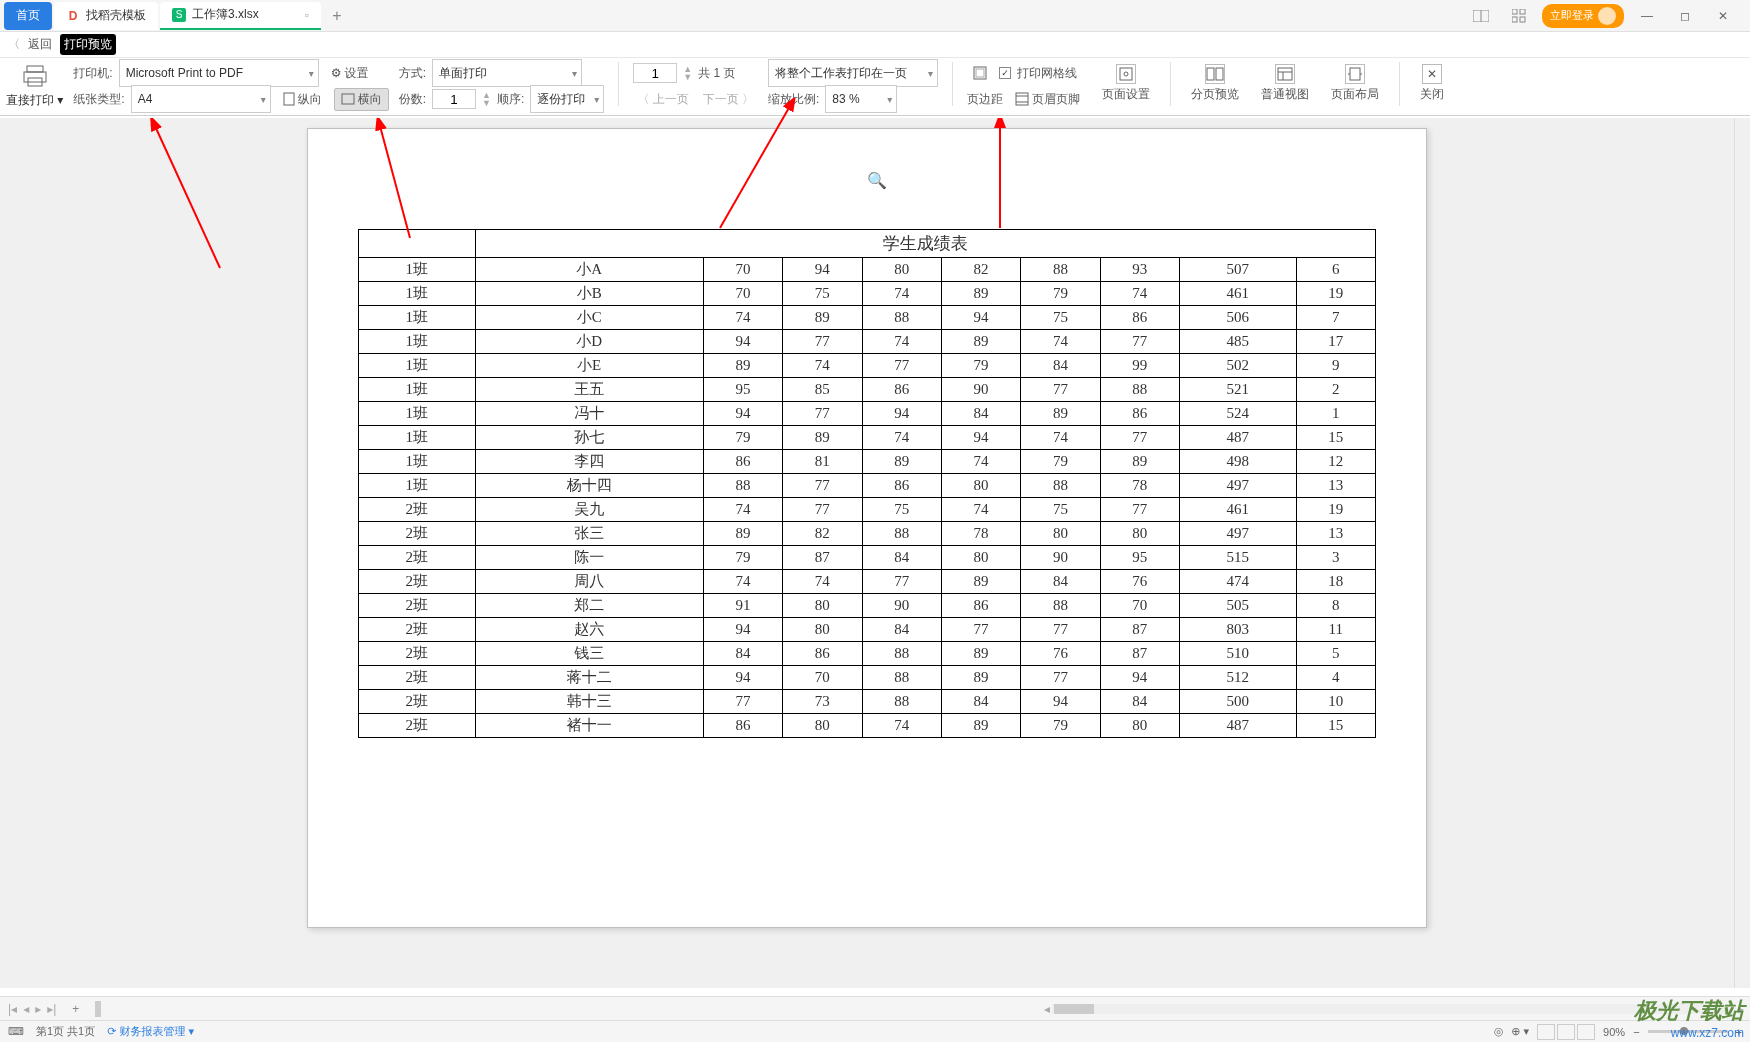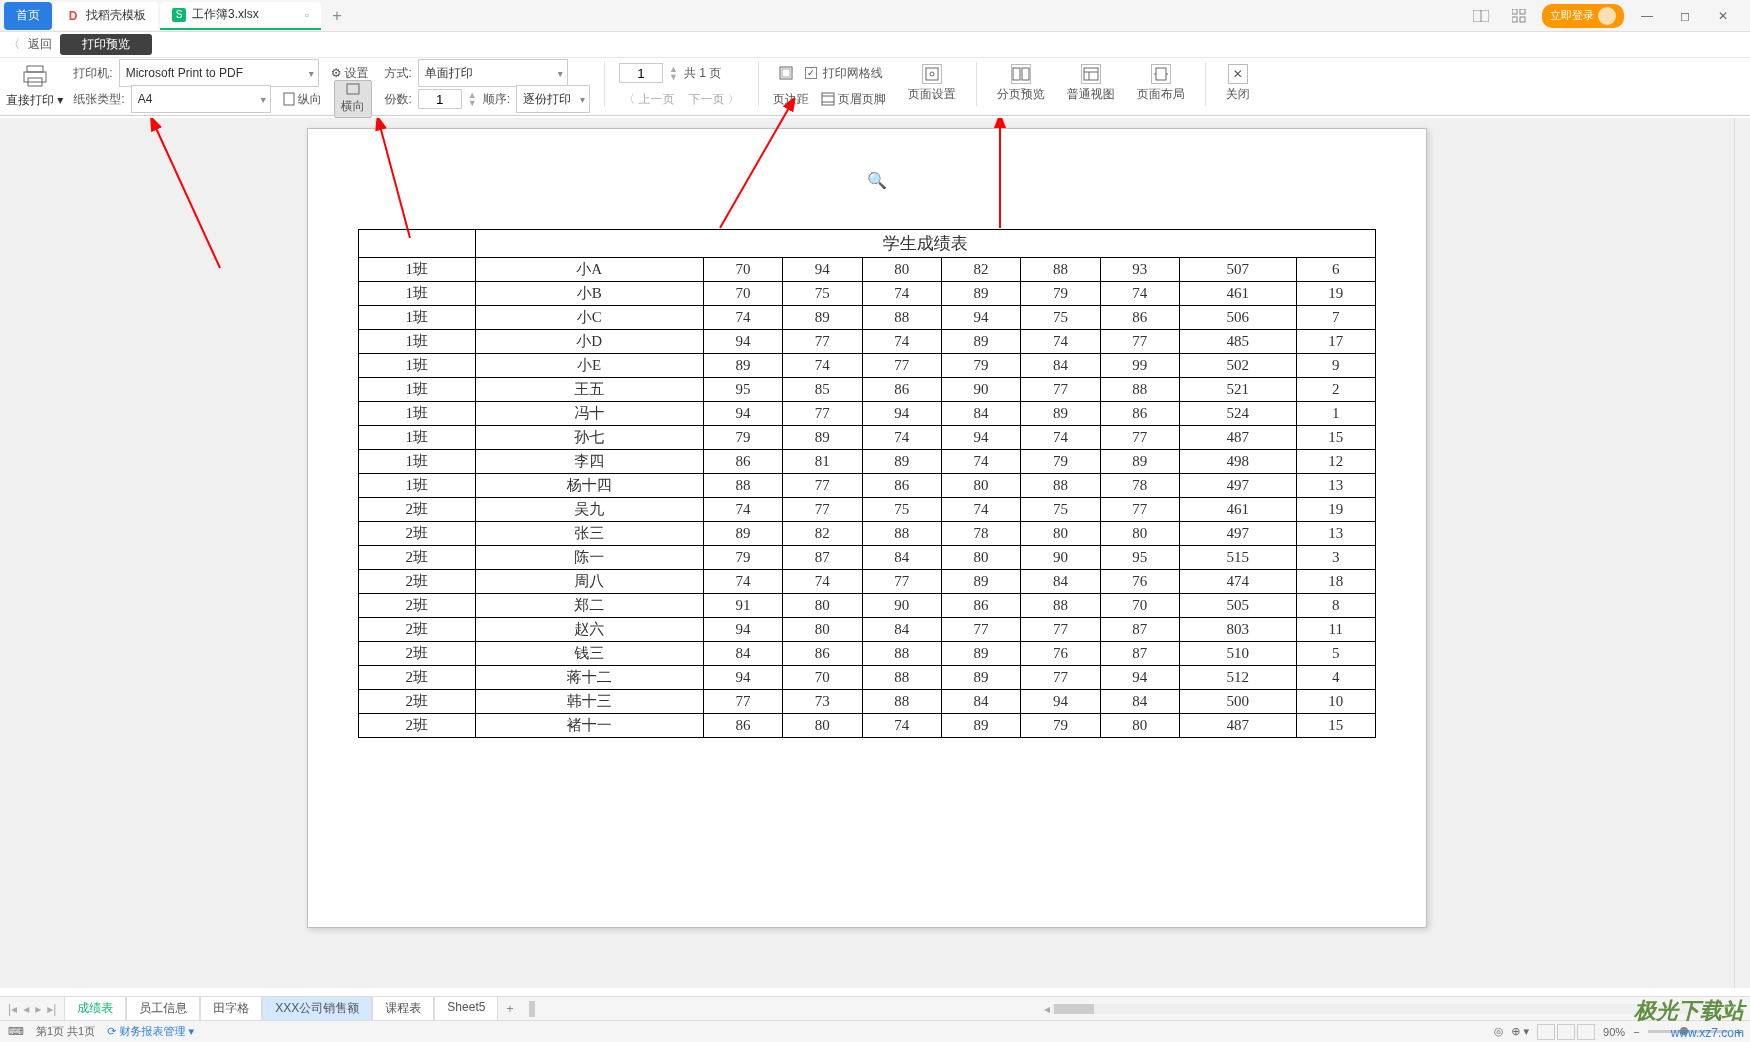--- a/index.html
+++ b/index.html
@@ -15,32 +15,32 @@
 .tab.active { border-bottom: 2px solid #0fb870; }
 .tab-add { width: 28px; text-align: center; color: #888; cursor: pointer; font-size: 16px; }
 .top-right { margin-left: auto; display: flex; align-items: center; gap: 8px; padding-right: 8px; }
 .win-btn { width: 30px; height: 24px; display: flex; align-items: center; justify-content: center; color: #666; cursor: pointer; }
 .login-btn { background: #ff9800; color: #fff; padding: 3px 8px; border-radius: 10px; font-size: 11px; display: flex; align-items: center; gap: 4px; }
 .avatar-circle { width: 18px; height: 18px; border-radius: 50%; background: #ffe0b2; display: inline-flex; }
 
 
 .breadcrumb-row { display: flex; align-items: center; height: 26px; padding: 0 8px; gap: 8px; background: #fff; border-bottom: 1px solid #e8e8e8; }
 .back-link { color: #555; cursor: pointer; }
-.pp-badge { background: #404040; color: #fff; padding: 2px 22px; border-radius: 3px; }
+.pp-badge { background: #000000; color: #fff; padding: 2px 4px; border-radius: 3px; }
 
 
 .toolbar { display: flex; align-items: flex-start; height: 58px; border-bottom: 1px solid #d0d0d0; background: #fff; padding: 4px 6px; gap: 10px; }
 .tb-group { display: flex; flex-direction: column; gap: 4px; }
 .tb-row { display: flex; align-items: center; gap: 6px; height: 22px; }
 .tb-label { color: #555; white-space: nowrap; }
 .tb-select { border: 1px solid #ccc; height: 28px; padding: 0 18px 0 6px; background: #fff; position: relative; min-width: 80px; display: inline-flex; align-items: center; }
 .tb-select::after { content: "▾"; position: absolute; right: 4px; color: #888; font-size: 10px; }
 .tb-input { border: 1px solid #ccc; height: 20px; padding: 0 4px; width: 44px; text-align: center; }
 .tb-btn { display: flex; align-items: center; gap: 3px; padding: 2px 6px; cursor: pointer; color: #555; border-radius: 2px; }
-.tb-btn.active { background: #e0e0e0; border: 1px solid #bbb; flex-direction: column; }
+.tb-btn.active { background: #e0e0e0; border: 1px solid #bbb; }
 .tb-sep { width: 1px; height: 44px; background: #e0e0e0; margin: 0 4px; }
 .tb-vert { display: flex; flex-direction: column; align-items: center; gap: 2px; cursor: pointer; padding: 2px 6px; color: #555; }
 .tb-vert-icon { width: 20px; height: 20px; border: 1px solid #bbb; display: flex; align-items: center; justify-content: center; }
 .print-icon-big { width: 28px; height: 28px; display: flex; align-items: center; justify-content: center; }
 .direct-print { display: flex; flex-direction: column; align-items: center; gap: 2px; }
 .nav-btn { color: #aaa; padding: 0 4px; cursor: pointer; }
 .checkbox { width: 12px; height: 12px; border: 1px solid #888; display: inline-flex; align-items: center; justify-content: center; font-size: 9px; color: #333; }
 
 
 .preview-area { position: absolute; top: 118px; left: 0; right: 16px; bottom: 54px; background: #f0f0f0; overflow: hidden; display: flex; justify-content: center; padding-top: 10px; }
@@ -200,20 +200,33 @@
       <input class="tb-input" value="1" style="">
       <span style="color:#aaa;font-size:9px;line-height:8px;">▲<br>▼</span>
       <span class="tb-label">共 1 页</span>
     </div>
     <div class="tb-row">
       <span class="nav-btn">〈 <span>上一页</span></span>
       <span class="nav-btn"><span>下一页</span> 〉</span>
     </div>
   </div>
 
+  <div class="tb-group">
+    <div class="tb-row">
+      <div class="tb-select" style="min-width:170px">
+          <span>将整个工作表打印在一页</span>
+        </div>
+    </div>
+    <div class="tb-row">
+      <span class="tb-label">缩放比例:</span>
+      <div class="tb-select" style="min-width:72px">
+          <span>83 %</span>
+        </div>
+    </div>
+  </div>
 
   <div class="tb-sep"></div>
 
   <div class="tb-group">
     <div class="tb-row">
       <span class="tb-btn">
         <span>
             <svg width="14" height="14">
               <rect x="1" y="1" width="12" height="12" fill="none" stroke="#666"></rect>
               <rect x="3" y="3" width="8" height="8" fill="none" stroke="#aaa"></rect>
@@ -563,28 +576,20 @@
     <line x1="20" y1="110" x2="20" y2="6" stroke="#ff0000" stroke-width="2" marker-end="url(#ah)"></line>
   </svg>
 
 <div class="sheet-tabs">
   <div class="sheet-nav">
     <span>|◂</span>
     <span>◂</span>
     <span>▸</span>
     <span>▸|</span>
   </div>
-  <div id="sheet-tabs-container" style="display:flex">
-      <div class="sheet-tab active">成绩表</div>
-      <div class="sheet-tab">员工信息</div>
-      <div class="sheet-tab">田字格</div>
-      <div class="sheet-tab highlight">XXX公司销售额</div>
-      <div class="sheet-tab">课程表</div>
-      <div class="sheet-tab">Sheet5</div>
-    </div>
   <span class="sheet-add">+</span>
   <div class="sheet-scroll" style="width:6px;height:16px;background:#ccc;margin-left:8px;"></div>
   <div style="margin-left:auto;width:700px;height:12px;">
     <div style="width:100%;height:100%;display:flex;align-items:center;">
         <span style="color:#aaa;">◂</span>
         <div style="flex:1;height:10px;background:#eee;margin:0 2px;position:relative;">
           <div style="position:absolute;left:2px;width:40px;height:10px;background:#ccc;"></div>
         </div>
         <span style="color:#aaa;">▸</span>
       </div>

